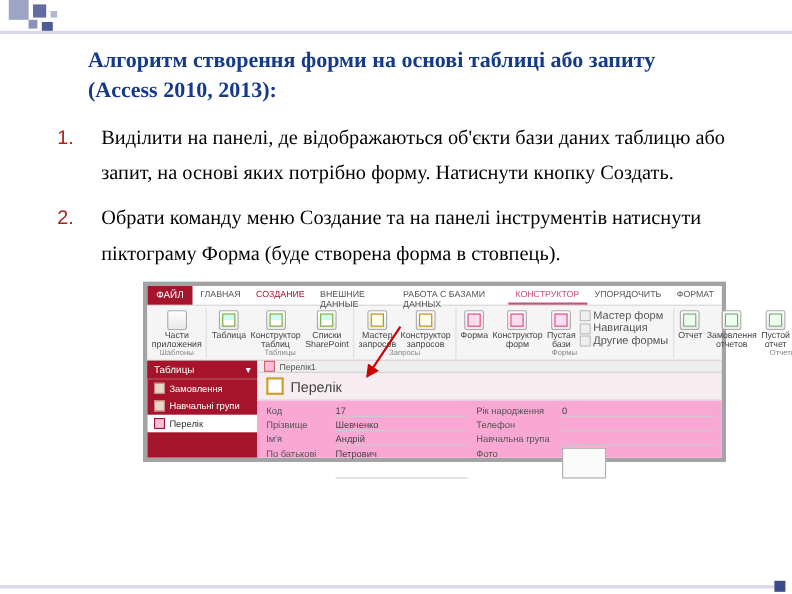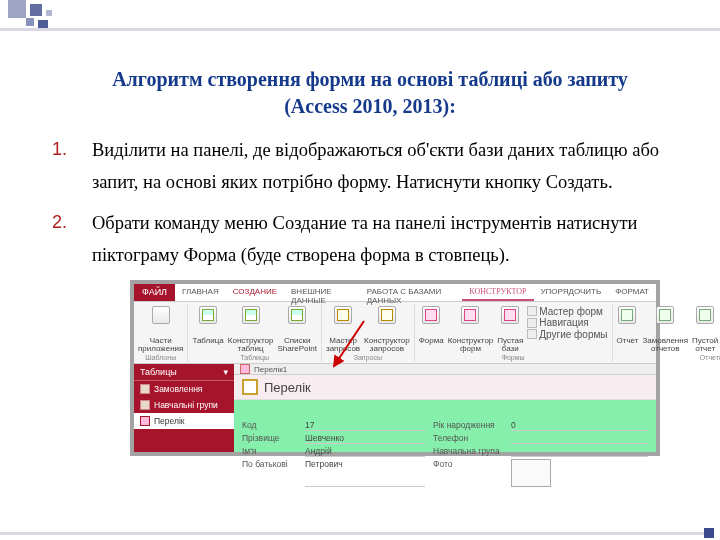--- a/index.html
+++ b/index.html
@@ -9,60 +9,60 @@
   
   .deco { position: absolute; top: 0; left: 0; width: 120px; height: 40px; }
   .deco div { position: absolute; background: #3b4a8a; }
   .d1 { width: 18px; height: 18px; top: 0; left: 8px; opacity: .5; }
   .d2 { width: 12px; height: 12px; top: 4px; left: 30px; opacity: .8; }
   .d3 { width: 8px; height: 8px; top: 18px; left: 26px; opacity: .6; }
   .d4 { width: 10px; height: 10px; top: 20px; left: 38px; opacity: .9; }
   .d5 { width: 6px; height: 6px; top: 10px; left: 46px; opacity: .4; }
   .rule { position:absolute; top:28px; left:0; right:0; height:3px; background:#d8d8e6; }
 
-  .page-title { color: #153a8c; font-weight: bold; font-size: 20px; text-align: center; line-height: 1.35; padding: 66px 60px 10px 80px; }
+  .page-title { color: #153a8c; font-weight: bold; font-size: 20px; text-align: left; line-height: 1.35; padding: 42px 60px 10px 80px; }
 
   ol.main { list-style: none; padding: 4px 38px 0 66px; font-size: 18.5px; line-height: 1.75; }
   ol.main li { position: relative; padding-left: 26px; margin-bottom: 8px; text-align: left; }
   ol.main li .num { position: absolute; left: -14px; top: 0; color: #b02020; font-family: Arial, sans-serif; font-size: 18px; }
 
   
   .shot-wrap { margin: 6px 60px 0 130px; border: 4px solid #a3a3a3; font-family: "Segoe UI", Arial, sans-serif; font-size: 8px; color: #333; background:#fff; }
   .ribbon-tabs { display:flex; align-items:stretch; height:18px; background:#fff; border-bottom:1px solid #ccc; }
   .rt-file { background:#a6142c; color:#fff; display:flex; align-items:center; padding:0 8px; font-size:9px; }
   .rt { padding:3px 7px 0 7px; color:#555; }
-  .rt.active { color:#c94f7c; border-bottom:2px solid #c94f7c;font-family:Liberation Serif, serif; }
+  .rt.active { color:#c94f7c; border-bottom:2px solid #c94f7c; }
   .rt.red { color:#a6142c; }
   .ribbon-body { display:flex; background:#f5f5f5; border-bottom:1px solid #ccc; padding:2px 0 1px 0; }
   .grp { border-right:1px solid #ddd; padding:2px 4px 1px 4px; display:flex; flex-direction:column; }
   .grp-row { display:flex; gap:4px; align-items:flex-start; }
-  .btn { display:flex; flex-direction:column; align-items:center; gap:13px; color:#444; line-height:1.05; text-align:center; cursor:default;}
+  .btn { display:flex; flex-direction:column; align-items:center; gap:1px; color:#444; line-height:1.05; text-align:center; cursor:default;}
   .btn .ic { width:18px; height:18px; border:1px solid #aaa; background:linear-gradient(#fff,#e8e8e8); border-radius:2px; position:relative; }
   .ic.tbl::after{content:"";position:absolute;inset:2px;border:1px solid #7a3;background:linear-gradient(#cfe 50%,#fff 50%);}
   .ic.frm::after{content:"";position:absolute;inset:2px;border:1px solid #d48; background:#fde;}
   .ic.rep::after{content:"";position:absolute;inset:2px;border:1px solid #7a7; background:#efe;}
   .ic.qry::after{content:"";position:absolute;inset:2px;border:1px solid #b80; background:#ffe;}
   .mini-list{display:flex;flex-direction:column;gap:0;font-size:10px;line-height:1.15;color:#555;}
   .mini-list span{white-space:nowrap;display:flex;align-items:center;gap:2px;}
   .mini-list .mi{width:10px;height:10px;background:#eee;border:1px solid #bbb;}
   .grp-label{font-size:7px;color:#888;text-align:center;margin-top:1px;}
 
   .nav-form-row{display:flex;height:88px;}
   .nav{width:100px;background:#a6142c;color:#fff;display:flex;flex-direction:column;font-size:8.5px;}
   .nav-head{background:#a6142c;padding:3px 6px;border-bottom:1px solid rgba(255,255,255,.3);display:flex;justify-content:space-between;align-items:center;font-size:9px;}
   .nav-item{padding:3px 6px;display:flex;align-items:center;gap:4px;color:#fff;}
   .nav-item.sel{background:#fff;color:#333;}
   .nav-item .ni{width:10px;height:10px;background:#e8d8c8;border:1px solid #c88;}
   .nav-item.sel .ni{background:#fbd;border-color:#a6142c;}
-  .form-area{flex:1;background:#86efac;display:flex;flex-direction:column;}
+  .form-area{flex:1;background:#f9a8d4;display:flex;flex-direction:column;}
   .fa-tab{height:16px;background:#eee;border-bottom:1px solid #ccc;display:flex;align-items:center;padding-left:6px;gap:4px;font-size:8px;color:#555;}
   .fa-title{display:flex;align-items:center;gap:6px;padding:4px 8px;background:#f7ecef;border-bottom:1px solid #ddd;}
   .fa-title .fic{width:16px;height:16px;background:#fff;border:2px solid #c9a12e;}
   .fa-title span{font-size:13px;color:#444;}
-  .fa-grid{flex:1;padding:20px 8px 0 8px;display:grid;grid-template-columns:55px 120px 70px 1fr;gap:2px 8px;font-size:8.5px;color:#444;}
+  .fa-grid{flex:1;padding:4px 8px 0 8px;display:grid;grid-template-columns:55px 120px 70px 1fr;gap:2px 8px;font-size:8.5px;color:#444;}
   .fa-grid .lab{color:#555;}
   .fa-grid .val{border-bottom:1px solid #ccc;min-height:11px;}
   .fa-grid .box{border:1px solid #aaa;background:#fafafa;width:40px;height:28px;}
   .arrow{position:absolute;pointer-events:none;}
   .footer-bar{position:absolute;bottom:0;left:0;right:0;height:14px;display:flex;align-items:center;}
   .fb-line{flex:1;height:3px;background:#d8d8e6;}
   .fb-sq{width:10px;height:10px;margin-right:6px;background:#3b4a8a;}
 </style>
 </head>
 <body>

